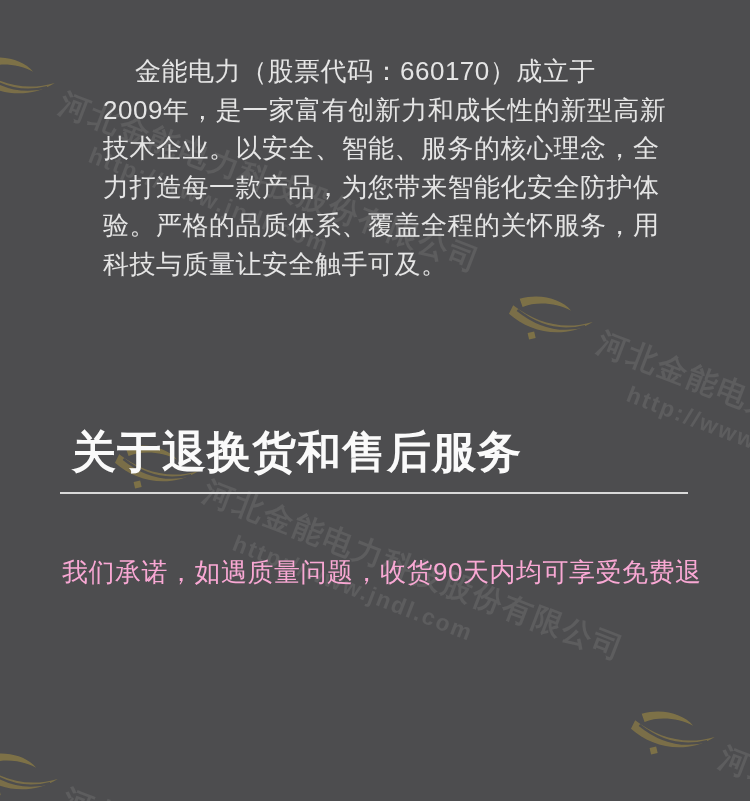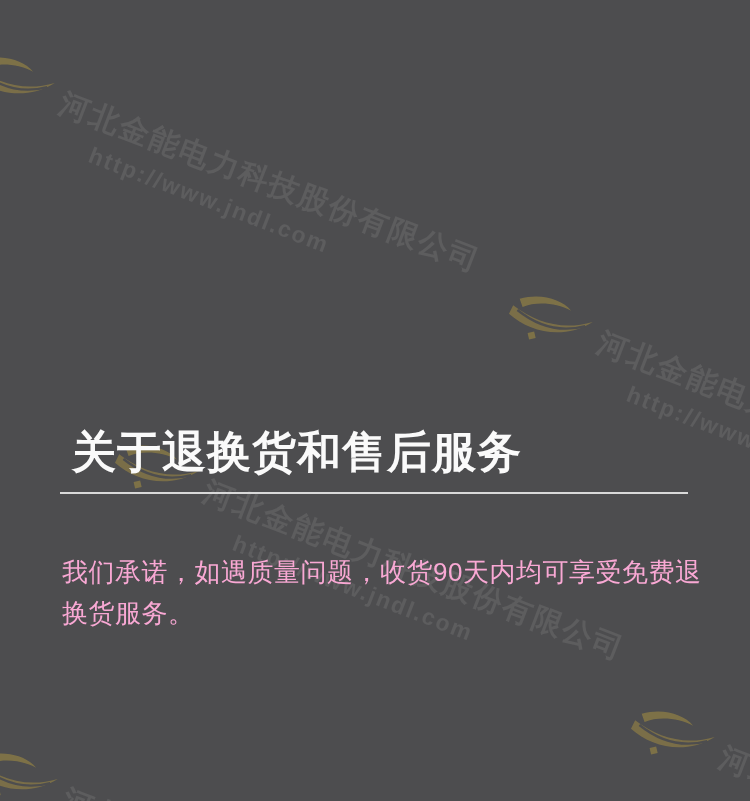--- a/index.html
+++ b/index.html
@@ -160,22 +160,29 @@
       <path d="M2,27 C32,36 62,33 88,13 C66,42 30,48 1,37 Z" fill="#8a7a45" opacity="0.75"></path>
       <path d="M8,30 C36,39 60,36 82,20" stroke="#4d4d4f" stroke-width="2.5" fill="none"></path>
       <path d="M27,49 l6,-4 4,6 -6,4 Z" fill="#8a7a45" opacity="0.8"></path>
     </svg>
     <div class="wm-textcol">
       <div class="wm-company">河北金能电力科技股份有限公司</div>
       <div class="wm-url">http://www.jndl.com</div>
     </div>
   </div>
 
+  <div class="intro">
+    <div class="intro-line indent">金能电力（股票代码：660170）成立于</div>
+    <div class="intro-line">2009年，是一家富有创新力和成长性的新型高新</div>
+    <div class="intro-line">技术企业。以安全、智能、服务的核心理念，全</div>
+    <div class="intro-line">力打造每一款产品，为您带来智能化安全防护体</div>
+    <div class="intro-line">验。严格的品质体系、覆盖全程的关怀服务，用</div>
+    <div class="intro-line">科技与质量让安全触手可及。</div>
+  </div>
 
   <h2 class="section-title">关于退换货和售后服务</h2>
   <div class="divider"></div>
 
   <div class="policy">
     <div class="policy-line">我们承诺，如遇质量问题，收货90天内均可享受免费退</div>
-    <div class="policy-line">换货服务。</div>
   </div>
 
 </div>
 
 </body></html>

